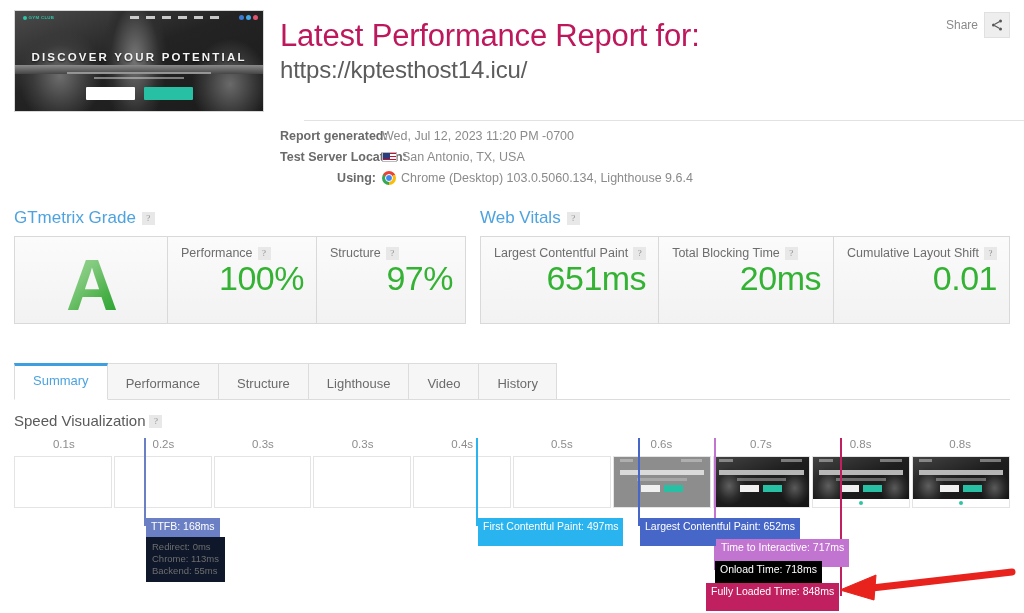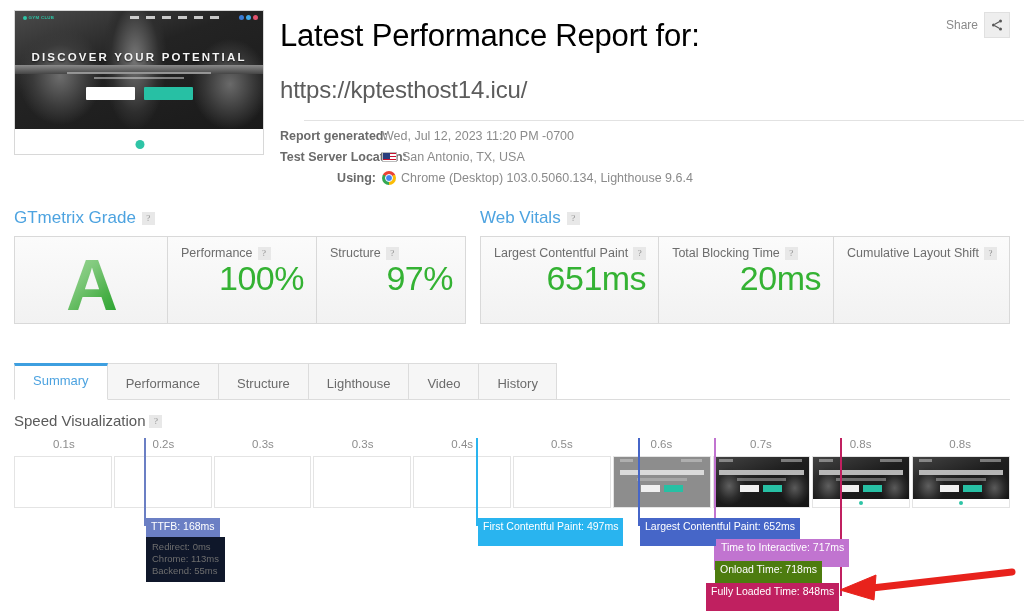--- a/index.html
+++ b/index.html
@@ -10,21 +10,21 @@
     font-family: "Liberation Sans", sans-serif;
     color: #4a4a4a;
     overflow: hidden;
     position: relative;
   }
 
   
   .header { position: absolute; left: 14px; top: 10px; width: 996px; height: 190px; }
 
   .thumb-wrap {
-    position: absolute; left: 0; top: 0; width: 250px; height: 145px;
+    position: absolute; left: 0; top: 0; width: 250px; height: 102px;
     border: 1px solid #d8d8d8; background: #fff; overflow: hidden; padding-left: 17px;
   }
   .thumb-hero {
     position: absolute; left: 0; top: 0; width: 250px; height: 118px;
     background:
       radial-gradient(ellipse 60px 70px at 18% 55%, #6d6d6d 0%, #3a3a3a 45%, rgba(0,0,0,0) 70%),
       radial-gradient(ellipse 55px 65px at 86% 62%, #6a6a6a 0%, #373737 45%, rgba(0,0,0,0) 70%),
       radial-gradient(ellipse 40px 90px at 48% 40%, #777 0%, #2e2e2e 60%, rgba(0,0,0,0) 80%),
       linear-gradient(160deg, #4b4b4b 0%, #232323 40%, #1a1a1a 100%);
   }
@@ -73,26 +73,26 @@
   .thumb-foot {
     position: absolute; left: 0; top: 118px; width: 250px; height: 26px; background: #fff;
   }
   .thumb-foot-icon {
     position: absolute; left: 50%; top: 11px; transform: translateX(-50%);
     width: 9px; height: 9px; border-radius: 50%; background: #2ec4a6;
   }
 
   .title-block { position: absolute; left: 266px; top: 8px; width: 660px; }
   .report-title {
-    font-size: 31px; color: #000000; font-weight: normal;
+    font-size: 31px; color: #be185d; font-weight: normal;
     line-height: 1.15; letter-spacing: -.2px;
   }
   .report-url {
     font-size: 24px; color: #5c5c5c; font-weight: normal;
-    line-height: 1.3; margin-top: 20px; letter-spacing: -.2px;
+    line-height: 1.3; margin-top: 0; letter-spacing: -.2px;
   }
   .meta-rule {
     position: absolute; left: 290px; top: 110px; width: 720px; height: 1px; background: #e2e2e2;
   }
   .meta { position: absolute; left: 266px; top: 118px; font-size: 12.5px; }
   .meta-row { display: flex; margin-bottom: 5px; line-height: 16px; }
   .meta-label {
     width: 102px; text-align: right; color: #6a6a6a; font-weight: bold;
     padding-right: 6px; white-space: nowrap;
   }
@@ -378,20 +378,21 @@
         <span>Total Blocking Time</span>
         <span class="qmark">?</span>
       </div>
       <div class="card-value">20ms</div>
     </div>
     <div class="card-cell">
       <div class="card-label">
         <span>Cumulative Layout Shift</span>
         <span class="qmark">?</span>
       </div>
+      <div class="card-value">0.01</div>
     </div>
   </div>
 </div>
 
 <div class="tabs" id="tabs">
     <div class="tab active">Summary</div>
     <div class="tab">Performance</div>
     <div class="tab">Structure</div>
     <div class="tab">Lighthouse</div>
     <div class="tab">Video</div>
@@ -487,21 +488,21 @@
       <div class="vline" style="left: 462px; height: 88px; background: rgb(41, 180, 239);"></div>
       <div class="vline" style="left: 624px; height: 88px; background: rgb(70, 102, 200);"></div>
       <div class="vline" style="left: 700px; height: 132px; background: rgb(193, 116, 208);"></div>
       <div class="vline" style="left: 826px; height: 158px; background: rgb(192, 32, 96);"></div>
     </div>
   <div id="marks">
       <div class="mark" style="left: 132px; top: 80px; background: rgb(107, 127, 196);">TTFB: 168ms</div>
       <div class="mark" style="left: 464px; top: 80px; background: rgb(41, 180, 239);">First Contentful Paint: 497ms</div>
       <div class="mark" style="left: 626px; top: 80px; background: rgb(70, 102, 200);">Largest Contentful Paint: 652ms</div>
       <div class="mark" style="left: 702px; top: 101px; background: rgb(193, 116, 208);">Time to Interactive: 717ms</div>
-      <div class="mark" style="left: 701px; top: 123px; background: #4d7c0f;">Onload Time: 718ms</div>
+      <div class="mark" style="left: 701px; top: 123px; background: #000000;">Onload Time: 718ms</div>
       <div class="mark" style="left: 692px; top: 145px; background: rgb(192, 32, 96);">Fully Loaded Time: 848ms</div>
       <div class="sub-box" style="left: 132px; top: 99px;">
         <div>Redirect: 0ms</div>
         <div>Chrome: 113ms</div>
         <div>Backend: 55ms</div>
       </div>
     </div>
 </div>
 
 <svg class="arrow" viewBox="0 0 185 40">

